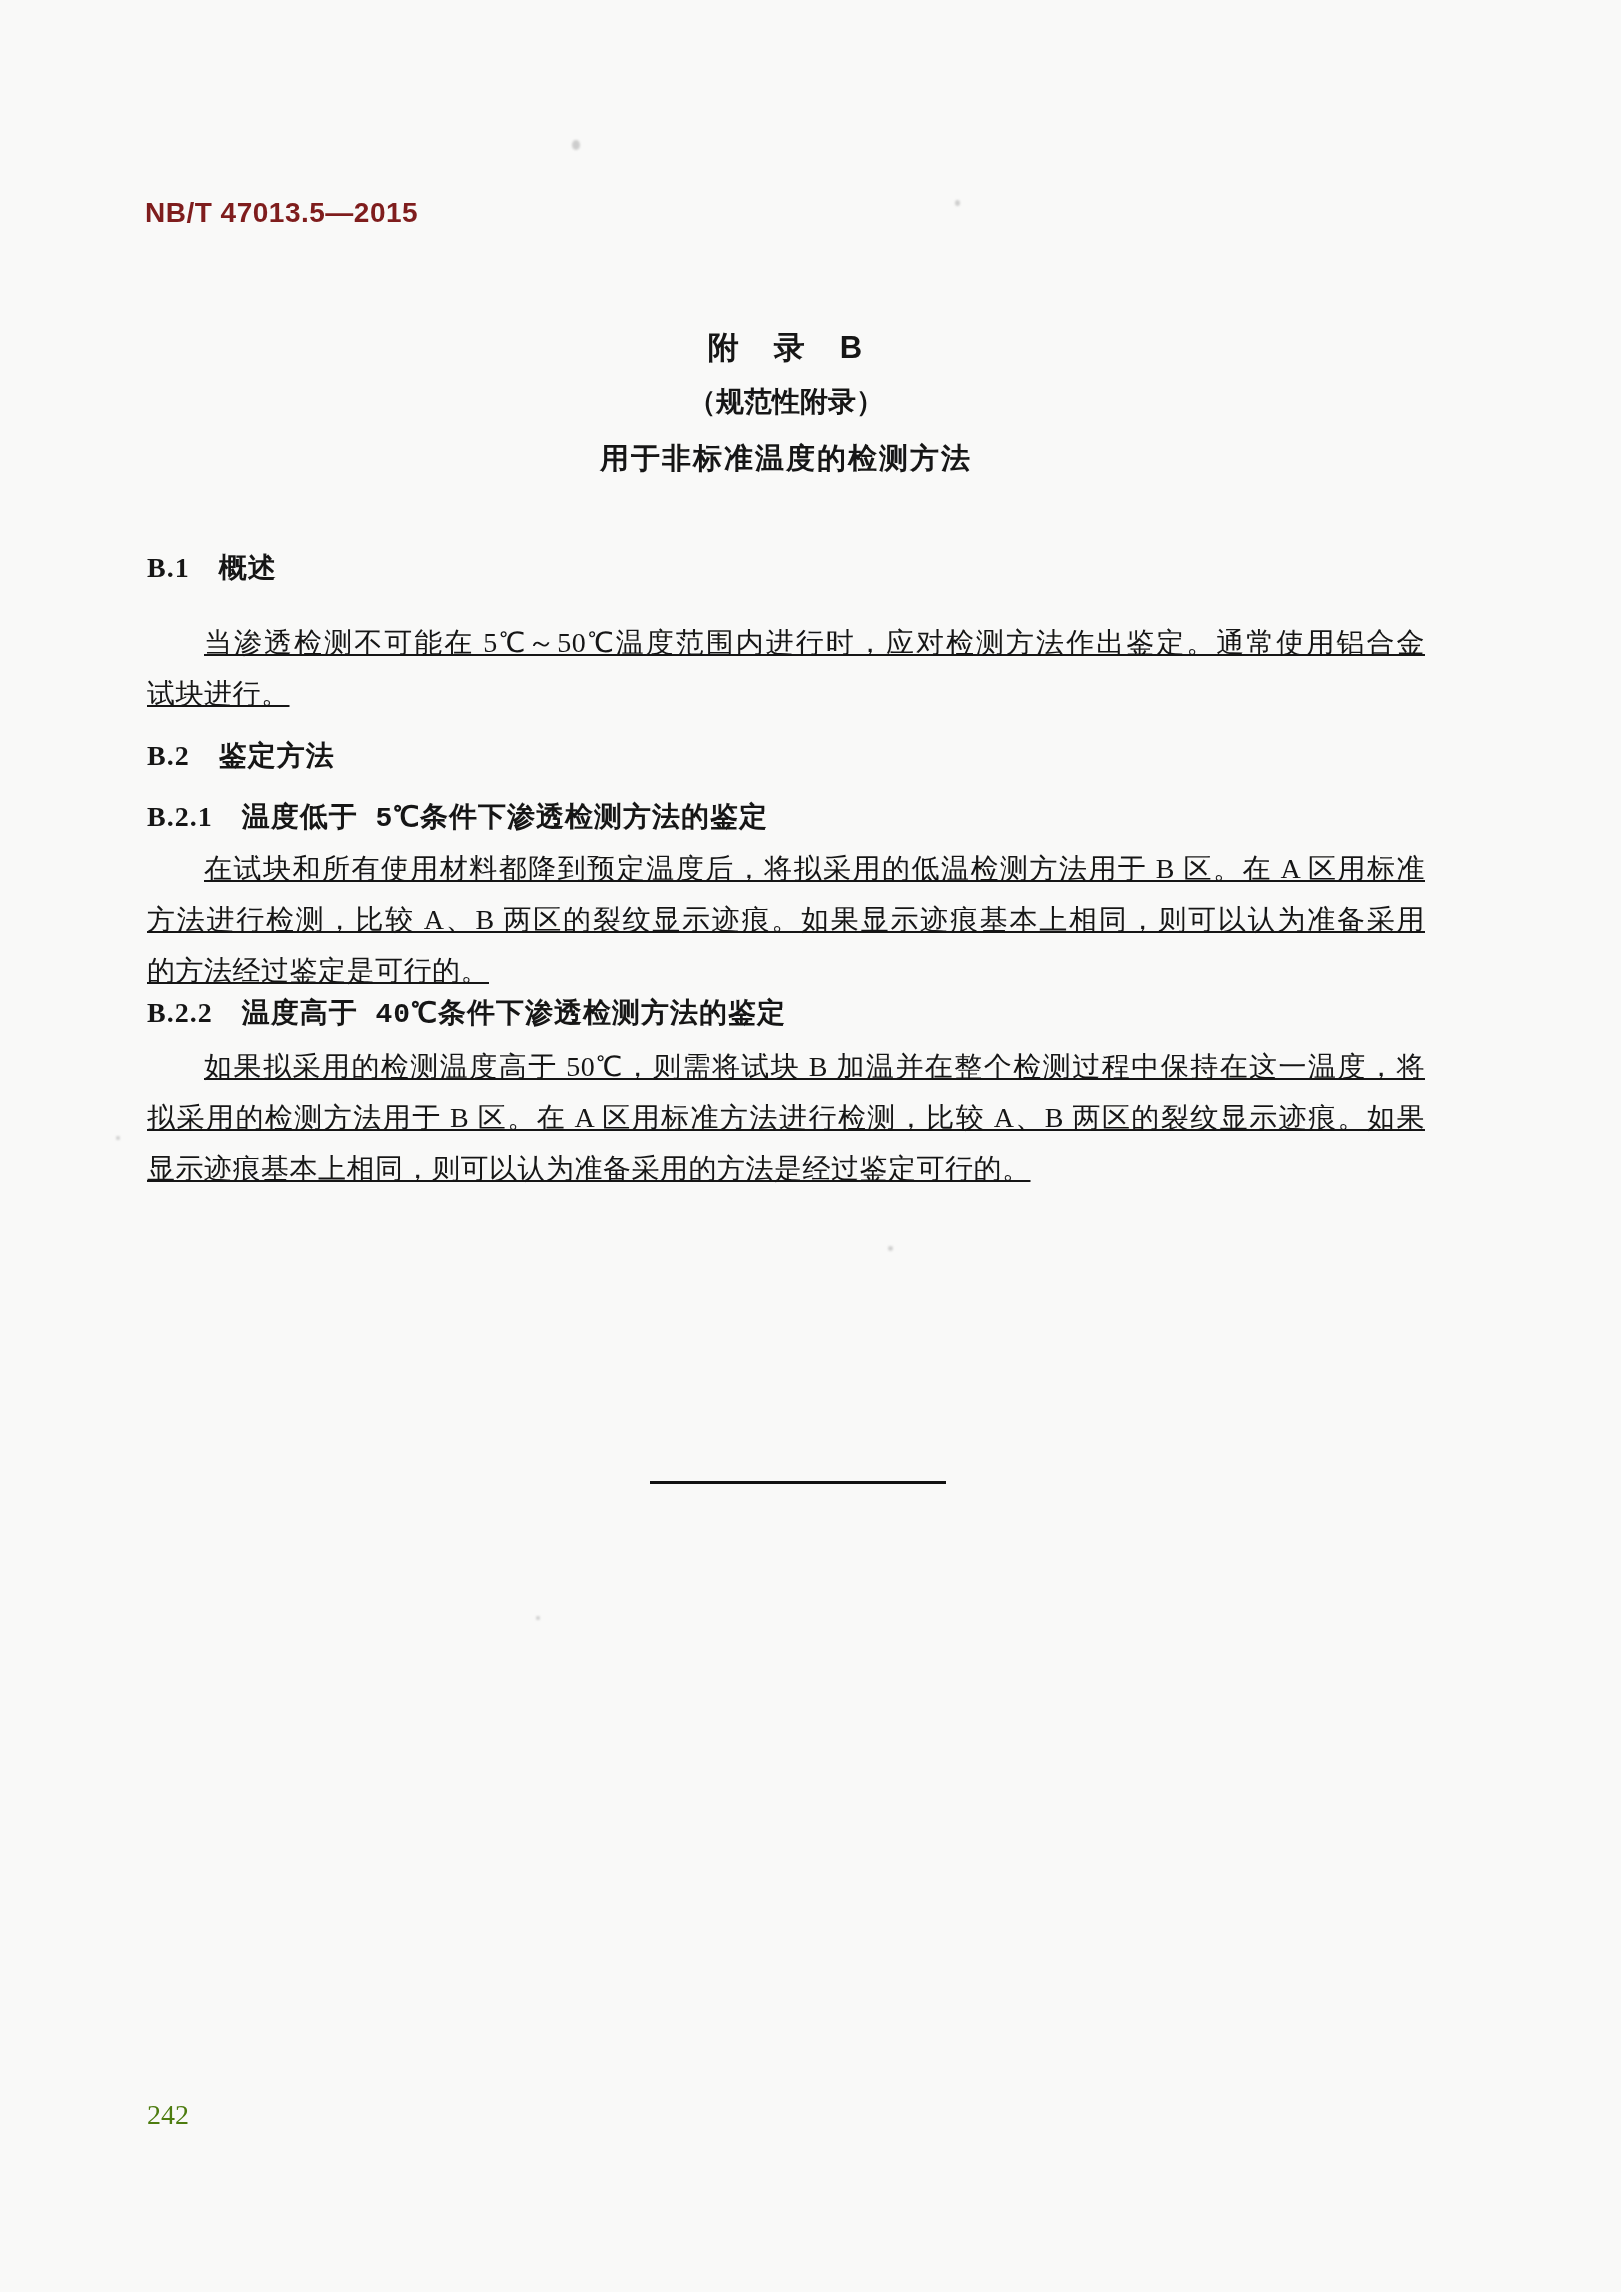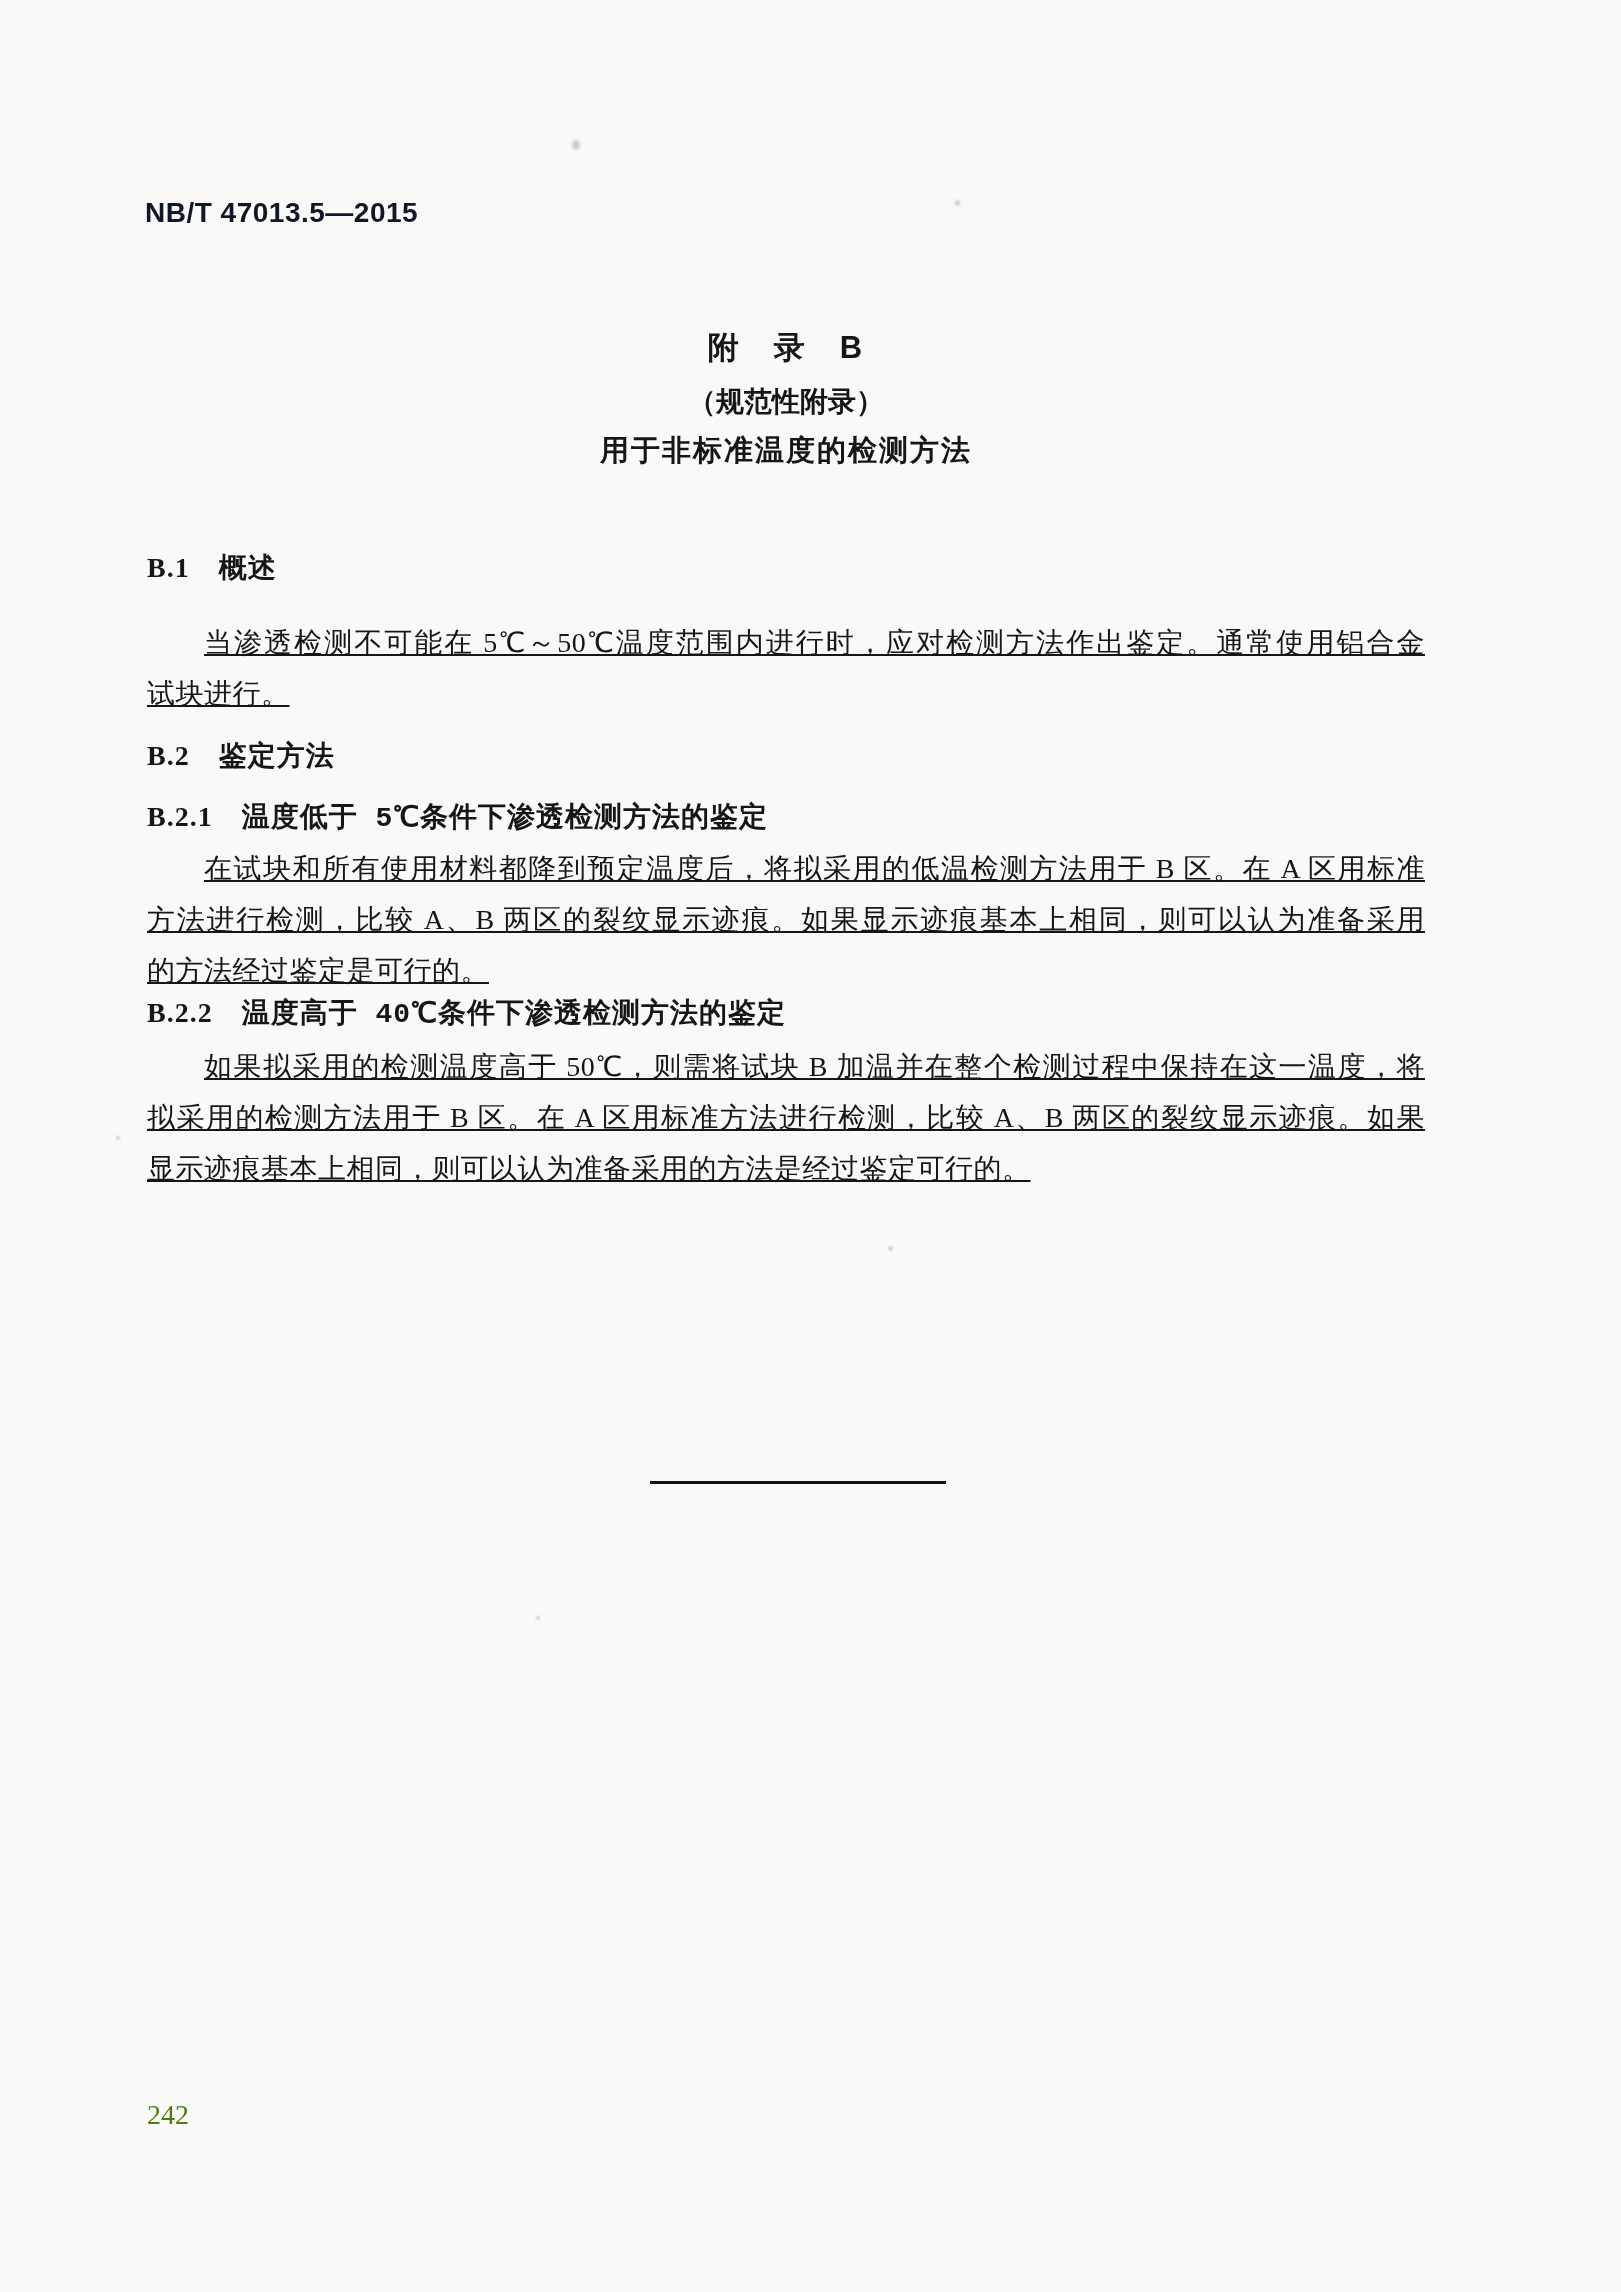--- a/index.html
+++ b/index.html
@@ -8,31 +8,31 @@
     width:1621px; height:2293px;
     background:#f9f9f8;
     color:#161616;
     font-family:"Liberation Serif", serif;
     overflow:hidden;
   }
   .std-header {
     position:absolute; left:145px; top:197px;
     font-family:"Liberation Sans", sans-serif;
     font-weight:bold; font-size:28px; letter-spacing:0.5px;
-    color:#0f172a;
+    color:#7f1d1d;
   }
   .title-block {
     position:absolute; left:147px; top:327px; width:1278px;
     text-align:center;
     font-family:"Liberation Sans", sans-serif;
     font-weight:bold;
   }
   .app-title   { font-size:31px; letter-spacing:2px; }
   .app-subtitle{ font-size:28px; margin-top:13.7px; }
-  .app-subject { font-size:29px; margin-top:10px; letter-spacing:2px; }
+  .app-subject { font-size:29px; margin-top:18px; letter-spacing:2px; }
 
   .heading {
     position:absolute; left:147px;
     font-size:28px; font-weight:bold;
     display:flex; align-items:baseline;
   }
   .heading .num   { font-family:"Liberation Serif", serif; letter-spacing:1px; }
   .heading .htext { font-family:Liberation Mono, monospace; margin-left:29px; letter-spacing:1px; }
 
   .para {

